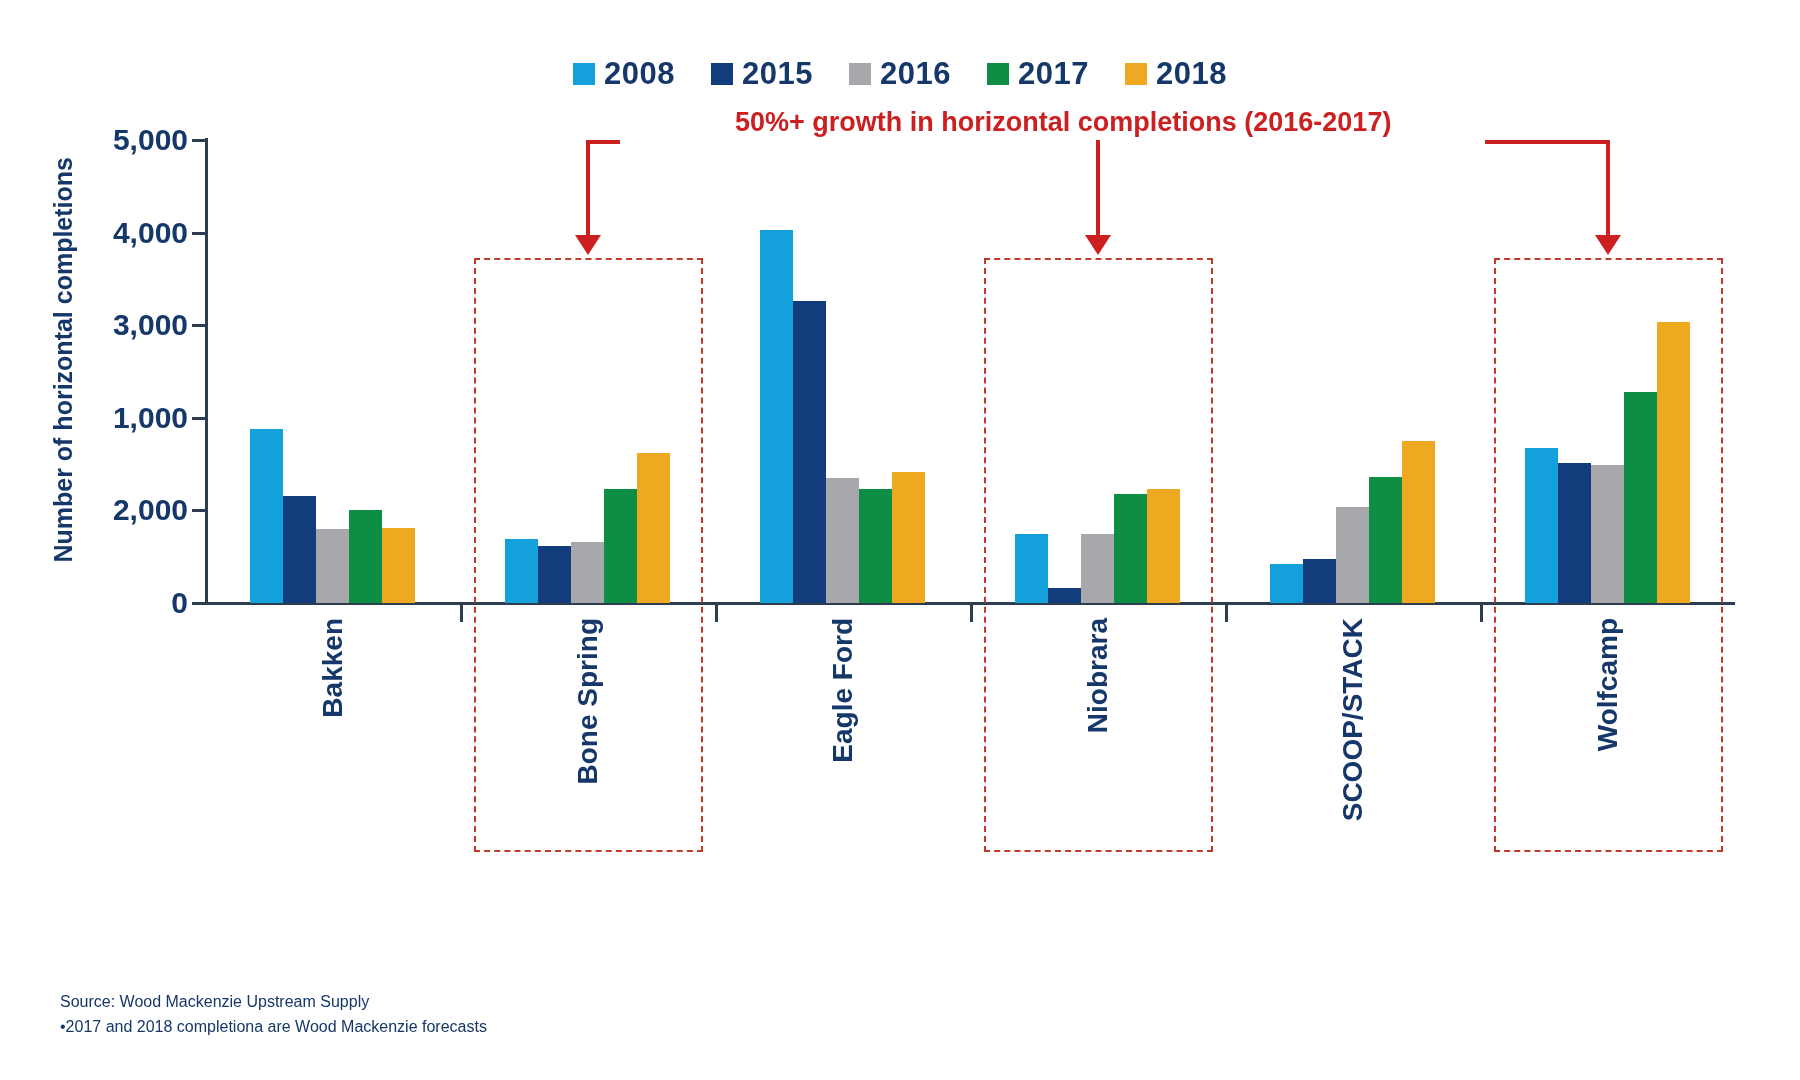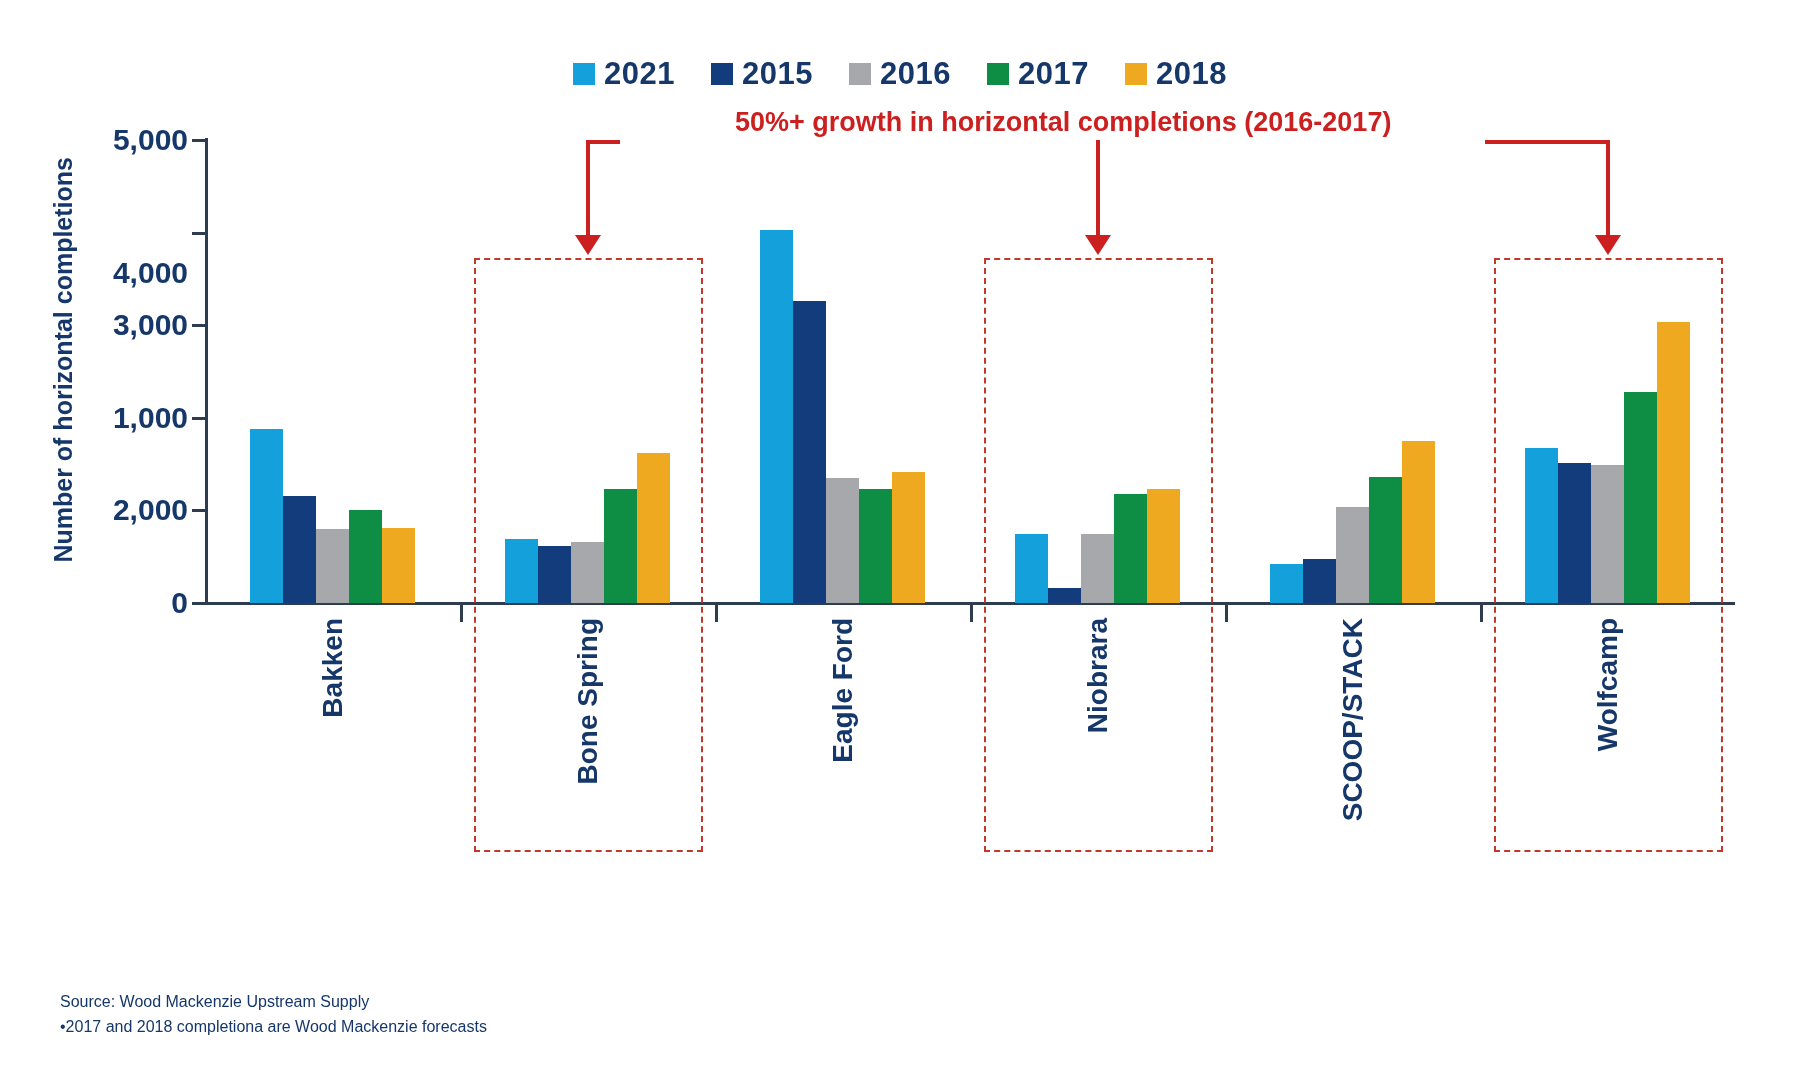--- a/index.html
+++ b/index.html
@@ -100,21 +100,21 @@
   .source div{white-space:nowrap;}
 </style>
 </head>
 <body>
 
 <div id="chart-root">
 
   <div class="legend">
       <div class="legend-item">
         <span class="legend-swatch" style="background: rgb(19, 160, 219);"></span>
-        <span class="legend-label">2021</span>
+        <span class="legend-label">2008</span>
       </div>
       <div class="legend-item">
         <span class="legend-swatch" style="background: rgb(18, 60, 124);"></span>
         <span class="legend-label">2015</span>
       </div>
       <div class="legend-item">
         <span class="legend-swatch" style="background: rgb(166, 168, 171);"></span>
         <span class="legend-label">2016</span>
       </div>
       <div class="legend-item">
@@ -131,21 +131,21 @@
     <span>Number of horizontal completions</span>
   </div>
 
   <div class="axis-line"></div>
   <div class="baseline"></div>
 
   <div id="ticks-layer">
       <div class="tick" style="top: 139px;"></div>
       <div class="tick-label" style="top: 140px;">5,000</div>
       <div class="tick" style="top: 231.6px;"></div>
-      <div class="tick-label" style="top: 232.6px; margin-top: 40px;">4,000</div>
+      <div class="tick-label" style="top: 232.6px;">4,000</div>
       <div class="tick" style="top: 324.2px;"></div>
       <div class="tick-label" style="top: 325.2px;">3,000</div>
       <div class="tick" style="top: 416.8px;"></div>
       <div class="tick-label" style="top: 417.8px;">1,000</div>
       <div class="tick" style="top: 509.4px;"></div>
       <div class="tick-label" style="top: 510.4px;">2,000</div>
       <div class="tick" style="top: 602px;"></div>
       <div class="tick-label" style="top: 603px;">0</div>
     </div>
 

